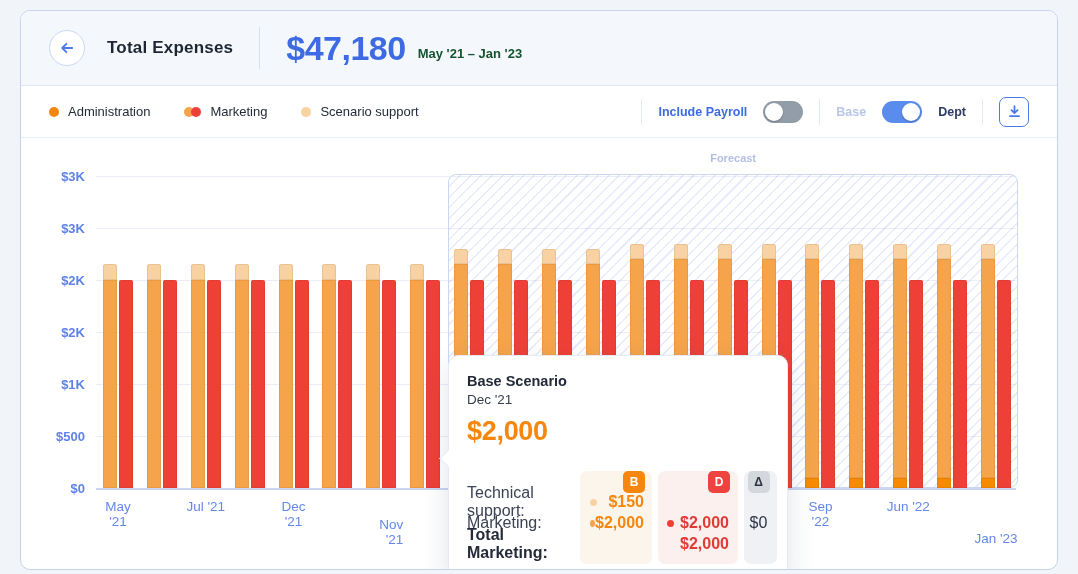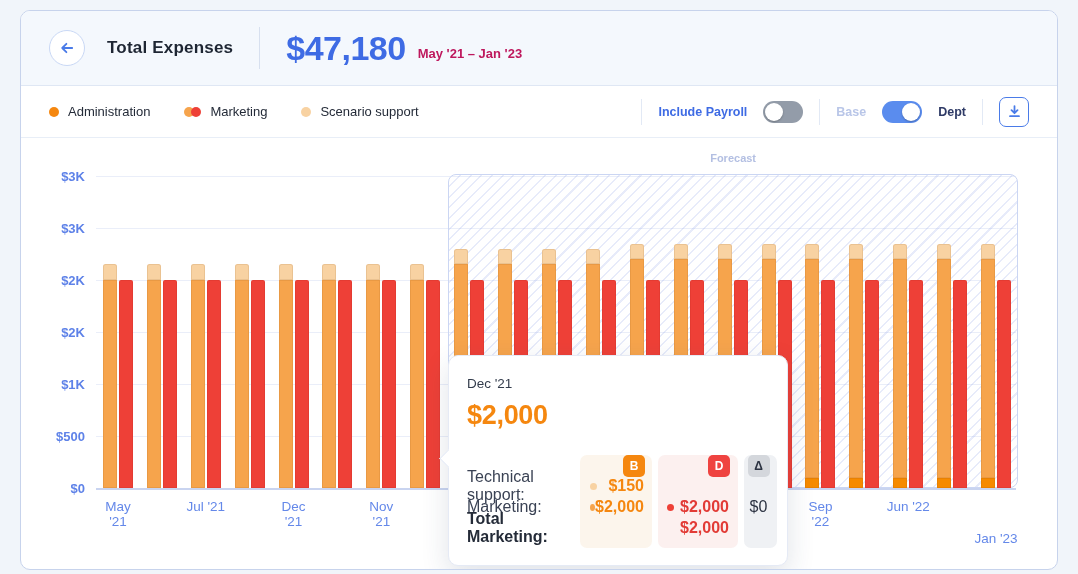--- a/index.html
+++ b/index.html
@@ -21,21 +21,21 @@
     display:flex; align-items:center; padding:0 28px;
   }
   .back-btn {
     width:36px; height:36px; border-radius:50%; background:#FFFFFF;
     border:1px solid #C9D8F5; display:flex; align-items:center; justify-content:center;
     cursor:pointer; flex:none;
   }
   .page-title { font-size:17px; font-weight:700; color:#1E2633; margin-left:22px; letter-spacing:.2px; }
   .v-divider { width:1px; height:42px; background:#D7E0EF; margin:0 26px; }
   .big-total { font-size:34px; font-weight:800; color:#3E6BE4; letter-spacing:-0.5px; }
-  .date-range { font-size:13px; font-weight:600; color:#be185d; margin-left:12px; margin-top:10px; }
+  .date-range { font-size:13px; font-weight:600; color:#14532d; margin-left:12px; margin-top:10px; }
   
   .controls-row {
     height:52px; display:flex; align-items:center; padding:0 28px;
     border-bottom:1px solid #E8EEF7; background:#fff;
   }
   .legend { display:flex; align-items:center; gap:34px; }
   .legend-item { display:flex; align-items:center; gap:9px; }
   .dot { width:10px; height:10px; border-radius:50%; display:inline-block; }
   .dot-pair { display:flex; align-items:center; }
   .dot-pair .dot + .dot { margin-left:-3px; }
@@ -254,21 +254,21 @@
       <div class="bar" style="left: 433.19px; width: 14px; top: 110.8px; height: 239.2px;">
         <div class="bar-seg top" style="height: 15.6px; background: rgb(248, 210, 162);"></div>
         <div class="bar-seg" style="height: 218.4px; background: rgb(246, 164, 76);"></div>
         <div class="bar-seg" style="height: 5.2px; background: rgb(246, 138, 0);"></div>
       </div>
       <div class="d-bar" style="left: 405.286px; width: 14px; top: 142px; height: 208px; background: rgb(238, 64, 55);"></div>
       <div class="bar" style="left: 389.286px; width: 14px; top: 126.4px; height: 223.6px;">
         <div class="bar-seg top" style="height: 15.6px; background: rgb(248, 210, 162);"></div>
         <div class="bar-seg" style="height: 208px; background: rgb(246, 164, 76);"></div>
       </div>
-      <div class="xtick" style="left: 338.429px; width: 43.9048px; top: 361px;">Nov '21</div>
+      <div class="xtick" style="left: 338.429px; width: 43.9048px; top: 379px; text-align: right;">Nov '21</div>
       <div class="d-bar" style="left: 361.381px; width: 14px; top: 142px; height: 208px; background: rgb(238, 64, 55);"></div>
       <div class="bar" style="left: 345.381px; width: 14px; top: 126.4px; height: 223.6px;">
         <div class="bar-seg top" style="height: 15.6px; background: rgb(248, 210, 162);"></div>
         <div class="bar-seg" style="height: 208px; background: rgb(246, 164, 76);"></div>
       </div>
       <div class="d-bar" style="left: 317.476px; width: 14px; top: 142px; height: 208px; background: rgb(238, 64, 55);"></div>
       <div class="bar" style="left: 301.476px; width: 14px; top: 126.4px; height: 223.6px;">
         <div class="bar-seg top" style="height: 15.6px; background: rgb(248, 210, 162);"></div>
         <div class="bar-seg" style="height: 208px; background: rgb(246, 164, 76);"></div>
       </div>
@@ -312,20 +312,21 @@
       <div class="gridline" style="top: 194px;"></div>
       <div class="ytick" style="top: 246px;">$1K</div>
       <div class="gridline" style="top: 246px;"></div>
       <div class="ytick" style="top: 298px;">$500</div>
       <div class="gridline" style="top: 298px;"></div>
       <div class="ytick" style="top: 350px;">$0</div>
       <div class="gridline baseline" style="top: 350px;"></div>
 
     <div class="tooltip">
       <div class="arrow"></div>
+      <div class="tt-title">Base Scenario</div>
       <div class="tt-date">Dec '21</div>
       <div class="tt-value">$2,000</div>
       <div class="tt-table">
         <div class="tt-colbg b"></div>
         <div class="tt-colbg d"></div>
         <div class="tt-colbg x"></div>
         <div class="tt-grid">
           <div class="hdr"></div>
           <div class="hdr">
               <span class="badge b">B</span>

